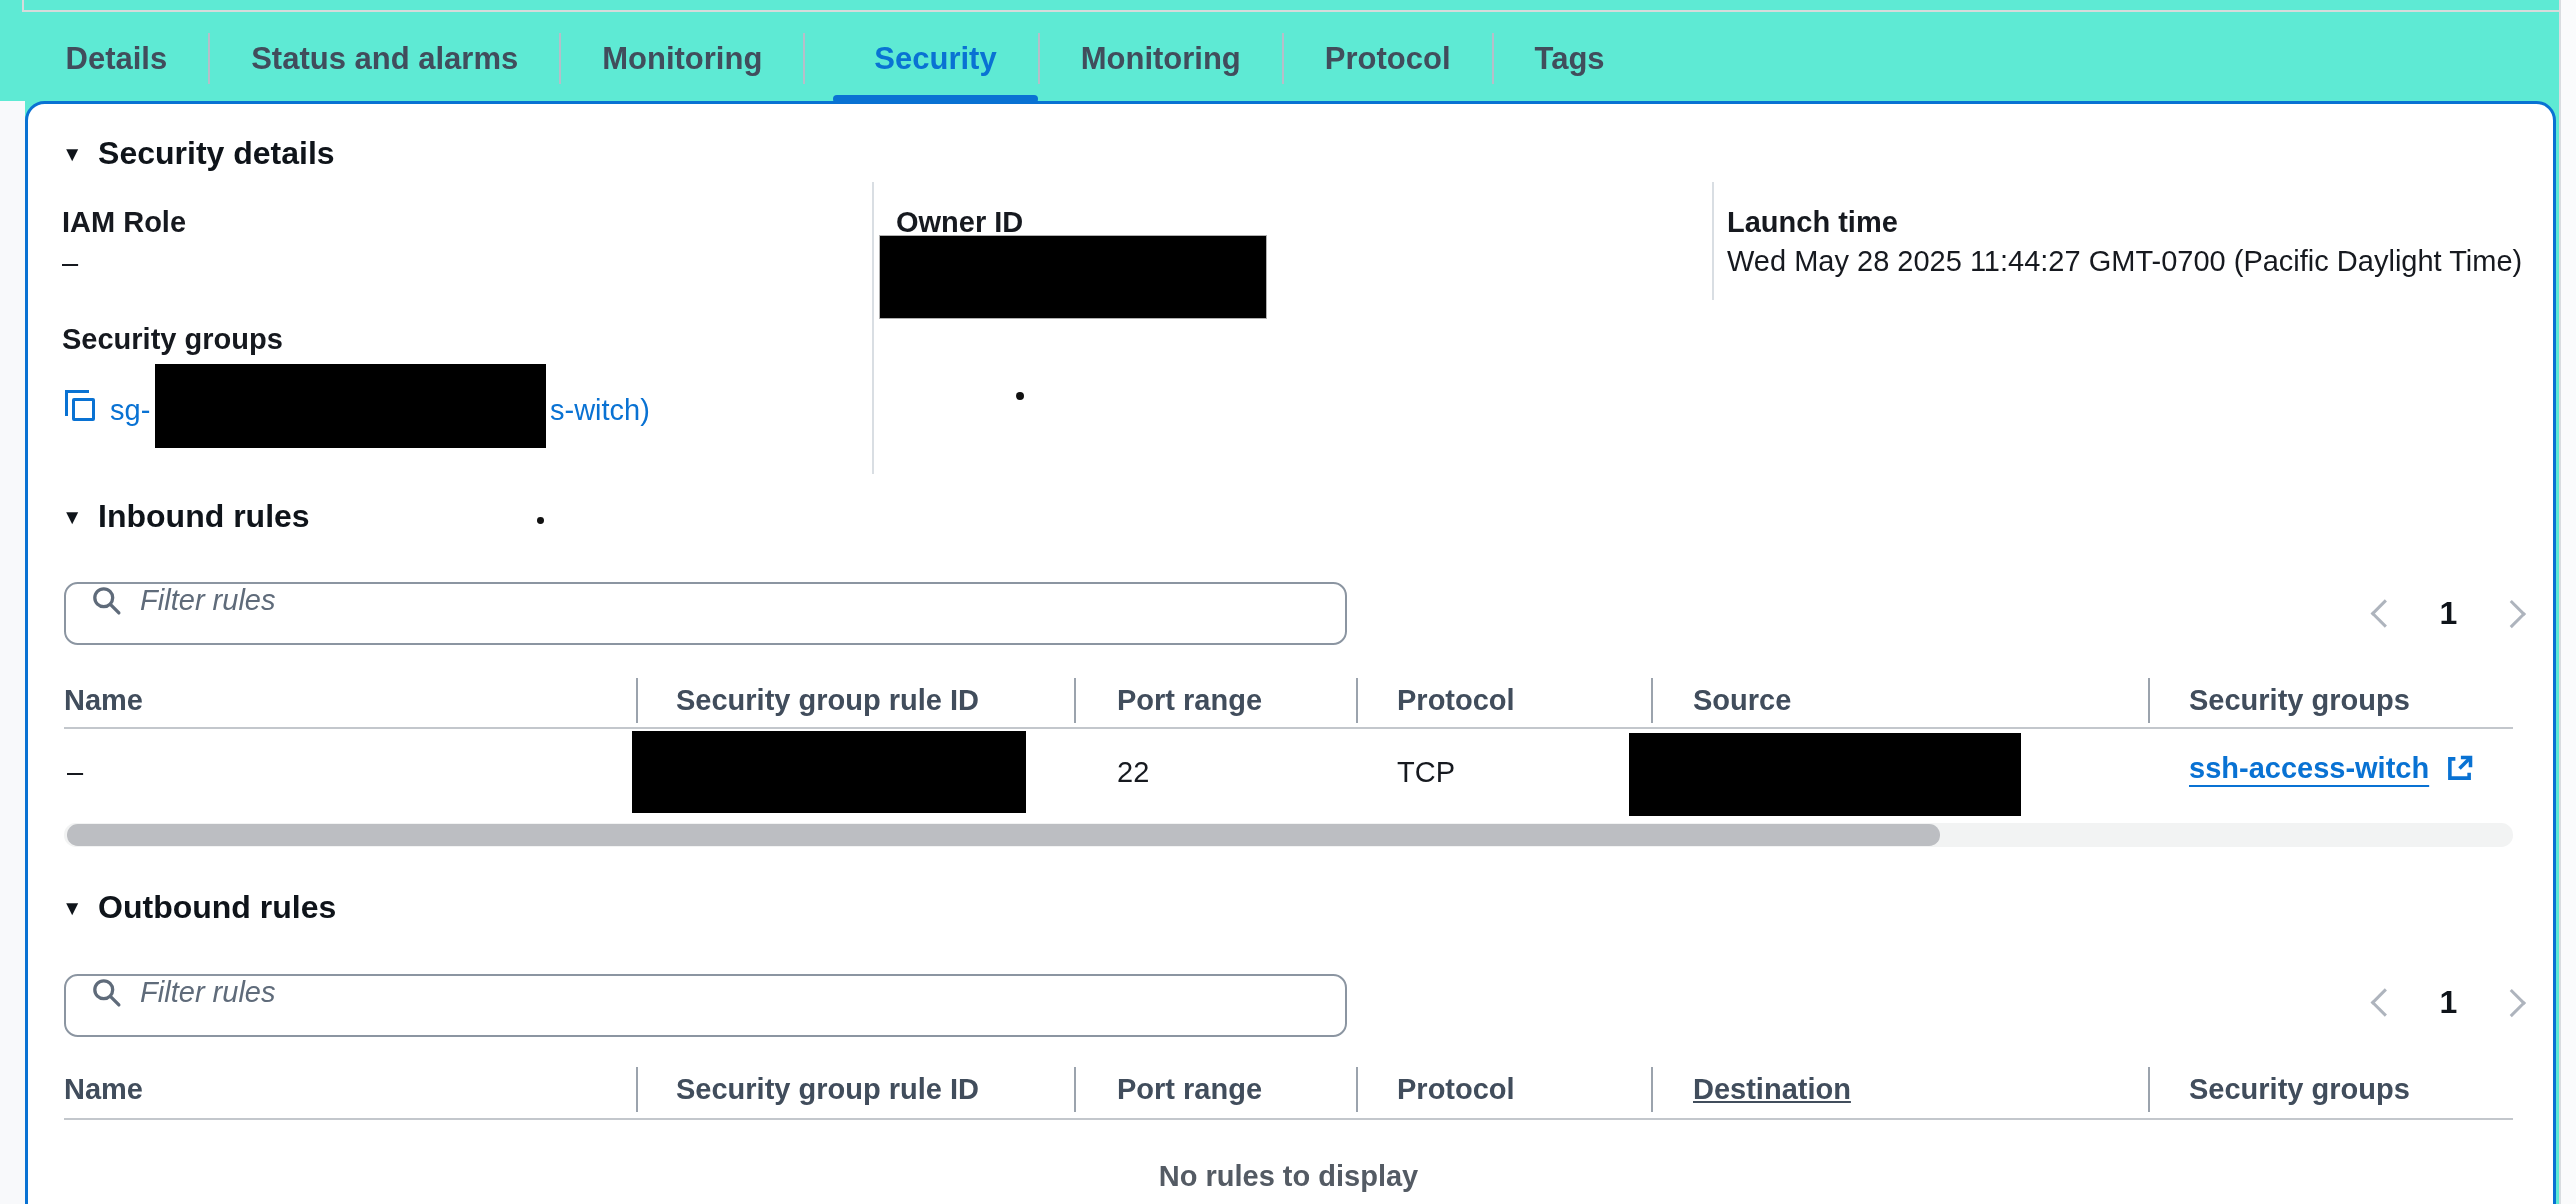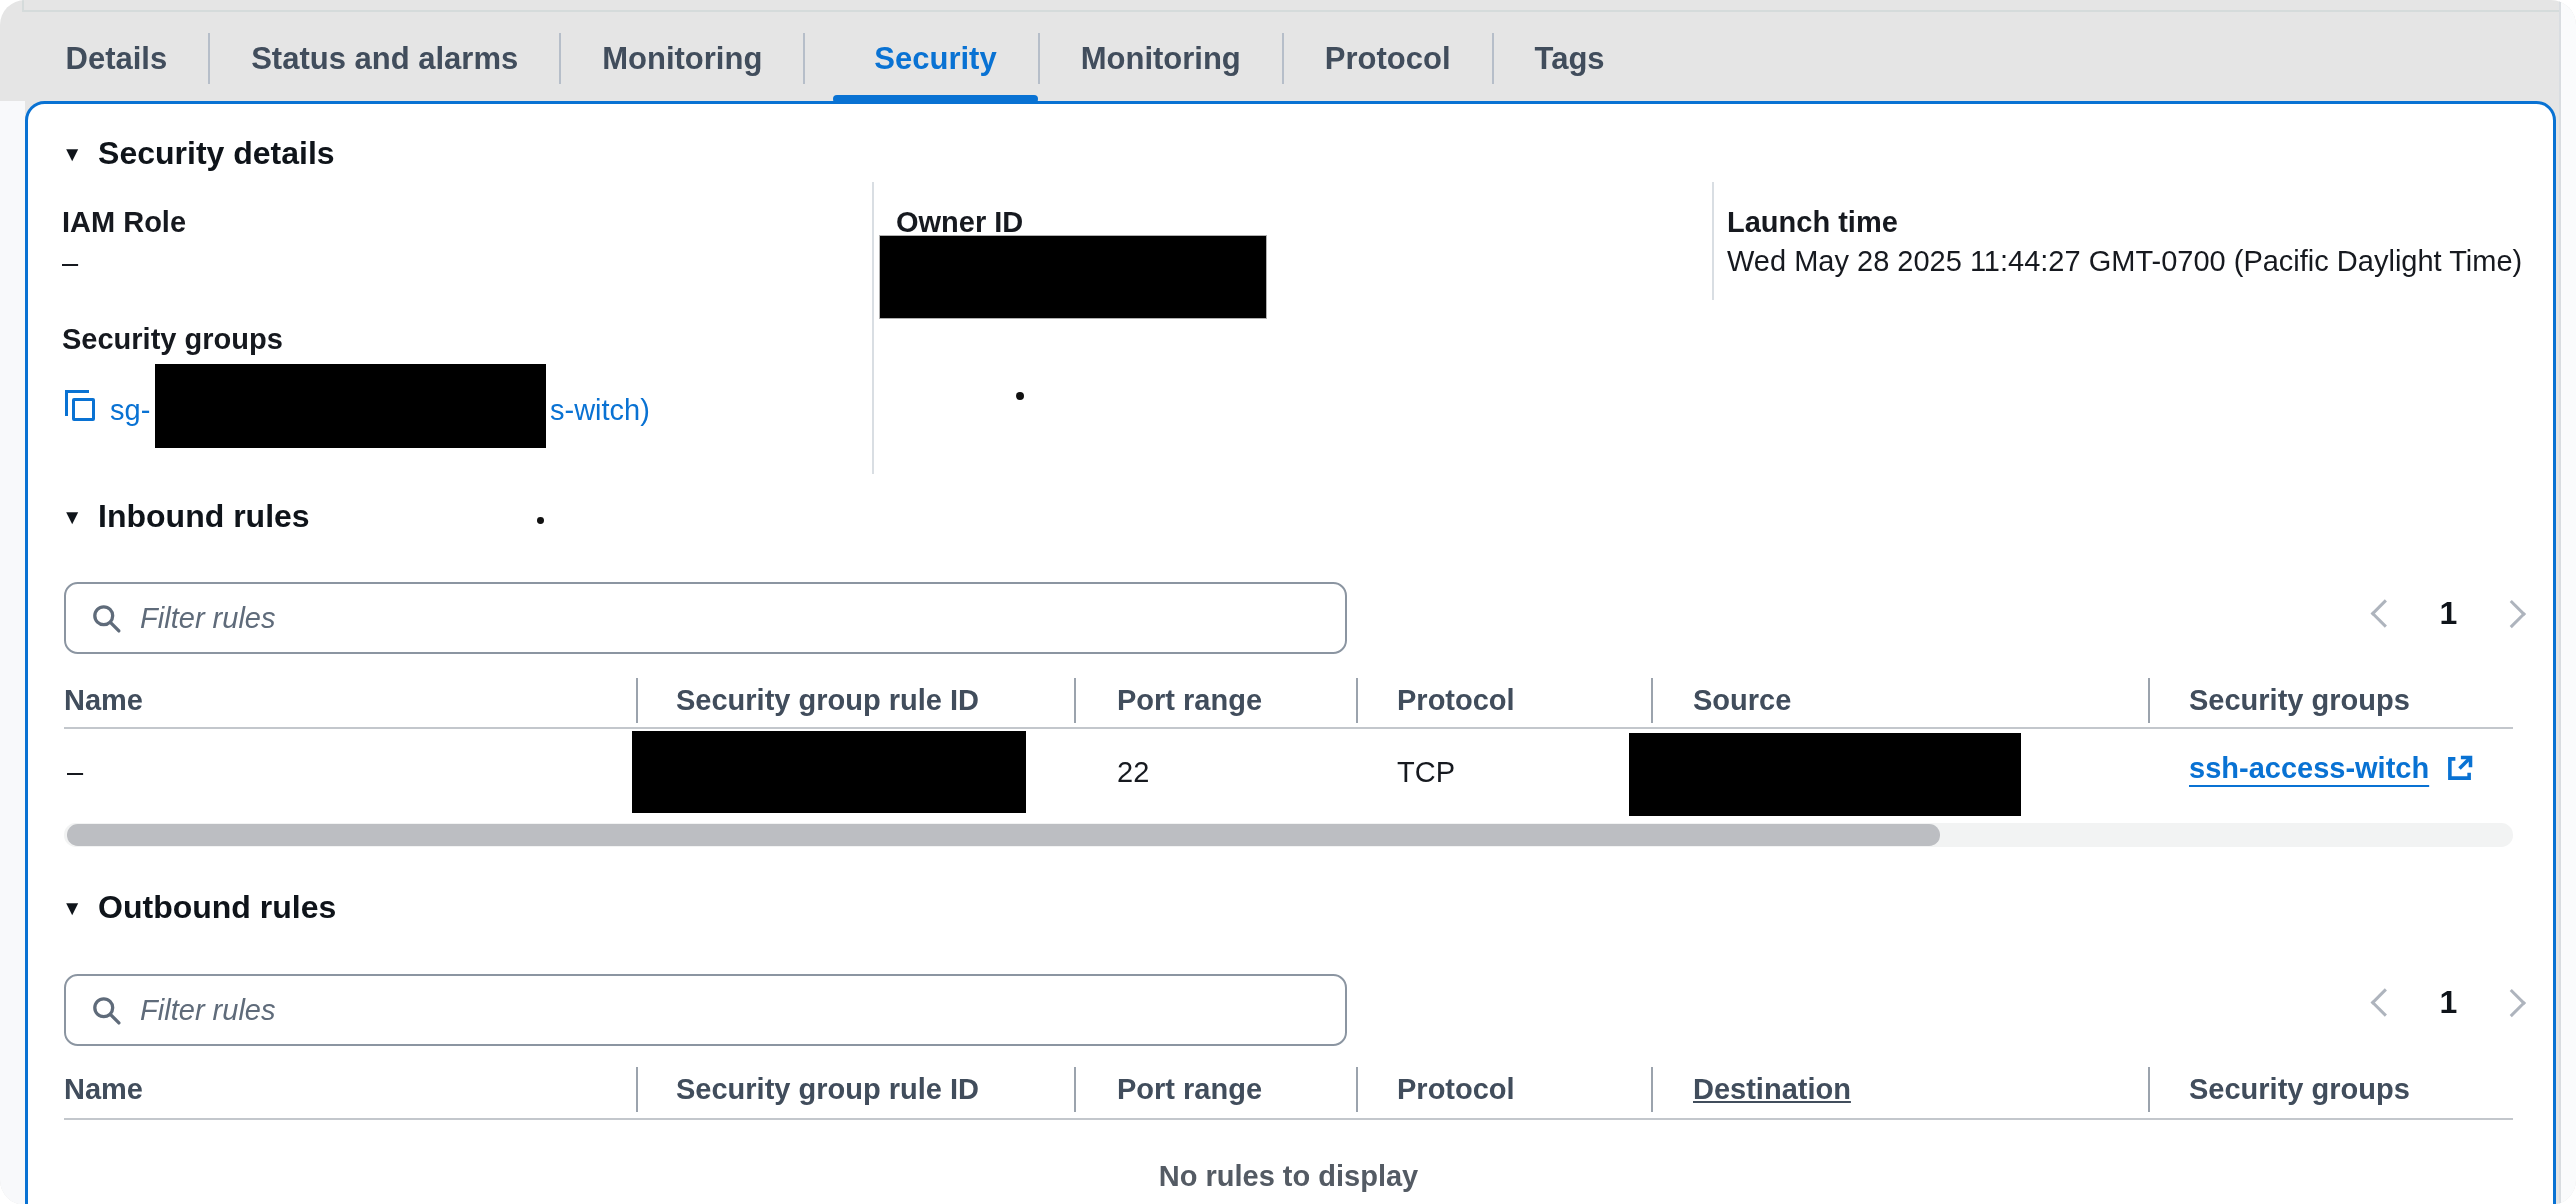--- a/index.html
+++ b/index.html
@@ -1,18 +1,18 @@
 <!DOCTYPE html>
 <html><head>
 <meta charset="utf-8">
 <style>
   * { margin:0; padding:0; box-sizing:border-box; }
   html,body { background:#fff; }
   body { font-family:"Liberation Sans", sans-serif; color:#16191f; }
-  #screen { position:relative; width:2576px; height:1205px; background:#e5e5e5; overflow:hidden;border-radius:25px; }
+  #screen { position:relative; width:2576px; height:1205px; background:#5eead4; overflow:hidden; }
 
   .abs { position:absolute; }
 
   
   .top-hline { left:21.5px; top:9.8px; width:2538px; height:2px; background:#d5dbdb; }
   .top-vline { left:21.5px; top:0; width:2px; height:10.8px; background:#d5dbdb; }
   .right-vline { left:2559px; top:0; width:2px; height:1205px; background:#d9dde1; }
   .right-strip { left:2561px; top:0; width:14.7px; height:1205px; background:#fafbfc; }
   .left-strip { left:0; top:101px; width:24.5px; height:1104px; background:#f8f9fb; }
 
@@ -44,21 +44,21 @@
   a.cs-link.underlined { text-decoration:underline; text-underline-offset:6.9px; text-decoration-thickness:2px;font-weight:bold; }
 
   
   .copy-icon { position:relative; width:35px; height:35px; display:inline-block; }
   .copy-icon .back { position:absolute; left:0; top:0; width:23.5px; height:25.5px;
         border-left:3.9px solid #0972d3; border-top:3.9px solid #0972d3; }
   .copy-icon .front { position:absolute; left:6.9px; top:7.8px; width:23.5px; height:23.5px;
         border:3.9px solid #0972d3; background:#fff; border-radius:2px; }
 
   
-  .filter-box { display:flex; align-items:center; gap:17.6px; width:1283px; height:72px;
+  .filter-box { display:flex; align-items:flex-start; gap:17.6px; width:1283px; height:63px;
         border:2px solid #8b95a1; border-radius:13.7px; background:#fff; padding:0 23.5px; }
   .filter-box input { border:none; outline:none; flex:1; font-size:29px; color:#16191f;
         font-family:"Liberation Sans", sans-serif; background:transparent; }
   .filter-box input::placeholder { color:#5f6b7a; font-style:italic; }
 
   
   .pager { display:flex; align-items:center; justify-content:space-between; width:147px; height:47px; }
   .chev { width:19.6px; height:19.6px; border-top:3.9px solid #aeb4bd; border-right:3.9px solid #aeb4bd; cursor:pointer; }
   .chev.prev { transform:rotate(-135deg); }
   .chev.next { transform:rotate(45deg); }

